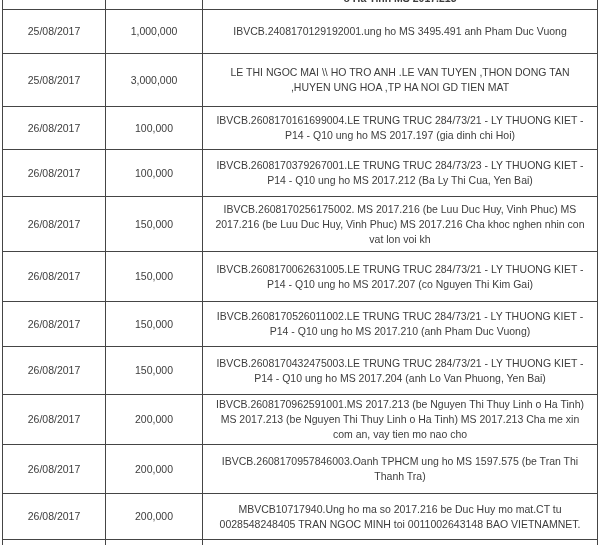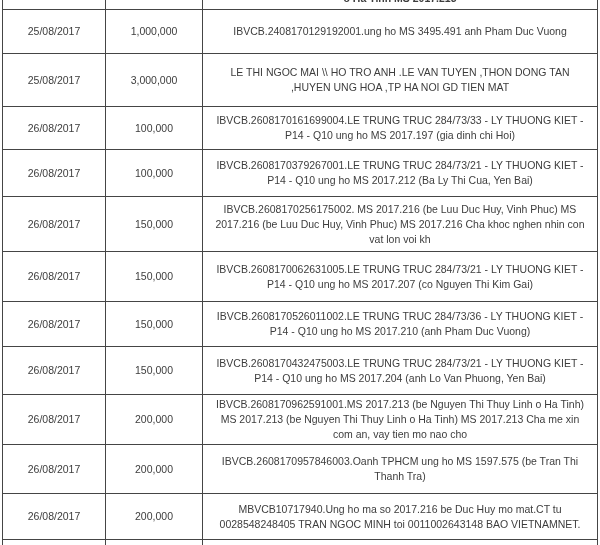--- a/index.html
+++ b/index.html
@@ -81,41 +81,41 @@
     <td>IBVCB.2408170129192001.ung ho MS 3495.491 anh Pham Duc Vuong</td>
   </tr>
       <tr style="height: 53px;">
     <td>25/08/2017</td>
     <td>3,000,000</td>
     <td>LE THI NGOC MAI \\ HO TRO ANH .LE VAN TUYEN ,THON DONG TAN ,HUYEN UNG HOA ,TP HA NOI GD TIEN MAT</td>
   </tr>
       <tr style="height: 43px;">
     <td>26/08/2017</td>
     <td>100,000</td>
-    <td>IBVCB.2608170161699004.LE TRUNG TRUC 284/73/33 - LY THUONG KIET - P14 - Q10 ung ho MS 2017.197 (gia dinh chi Hoi)</td>
+    <td>IBVCB.2608170161699004.LE TRUNG TRUC 284/73/21 - LY THUONG KIET - P14 - Q10 ung ho MS 2017.197 (gia dinh chi Hoi)</td>
   </tr>
       <tr style="height: 47px;">
     <td>26/08/2017</td>
     <td>100,000</td>
-    <td>IBVCB.2608170379267001.LE TRUNG TRUC 284/73/21 - LY THUONG KIET - P14 - Q10 ung ho MS 2017.212 (Ba Ly Thi Cua, Yen Bai)</td>
+    <td>IBVCB.2608170379267001.LE TRUNG TRUC 284/73/23 - LY THUONG KIET - P14 - Q10 ung ho MS 2017.212 (Ba Ly Thi Cua, Yen Bai)</td>
   </tr>
       <tr style="height: 55px;">
     <td>26/08/2017</td>
     <td>150,000</td>
     <td>IBVCB.2608170256175002. MS 2017.216 (be Luu Duc Huy, Vinh Phuc) MS 2017.216 (be Luu Duc Huy, Vinh Phuc) MS 2017.216 Cha khoc nghen nhin con vat lon voi kh</td>
   </tr>
       <tr style="height: 50px;">
     <td>26/08/2017</td>
     <td>150,000</td>
     <td>IBVCB.2608170062631005.LE TRUNG TRUC 284/73/21 - LY THUONG KIET - P14 - Q10 ung ho MS 2017.207 (co Nguyen Thi Kim Gai)</td>
   </tr>
       <tr style="height: 45px;">
     <td>26/08/2017</td>
     <td>150,000</td>
-    <td>IBVCB.2608170526011002.LE TRUNG TRUC 284/73/36 - LY THUONG KIET - P14 - Q10 ung ho MS 2017.210 (anh Pham Duc Vuong)</td>
+    <td>IBVCB.2608170526011002.LE TRUNG TRUC 284/73/21 - LY THUONG KIET - P14 - Q10 ung ho MS 2017.210 (anh Pham Duc Vuong)</td>
   </tr>
       <tr style="height: 48px;">
     <td>26/08/2017</td>
     <td>150,000</td>
     <td>IBVCB.2608170432475003.LE TRUNG TRUC 284/73/21 - LY THUONG KIET - P14 - Q10 ung ho MS 2017.204 (anh Lo Van Phuong, Yen Bai)</td>
   </tr>
       <tr style="height: 48px;">
     <td>26/08/2017</td>
     <td>200,000</td>
     <td>IBVCB.2608170962591001.MS 2017.213 (be Nguyen Thi Thuy Linh o Ha Tinh) MS 2017.213 (be Nguyen Thi Thuy Linh o Ha Tinh) MS 2017.213 Cha me xin com an, vay tien mo nao cho</td>

